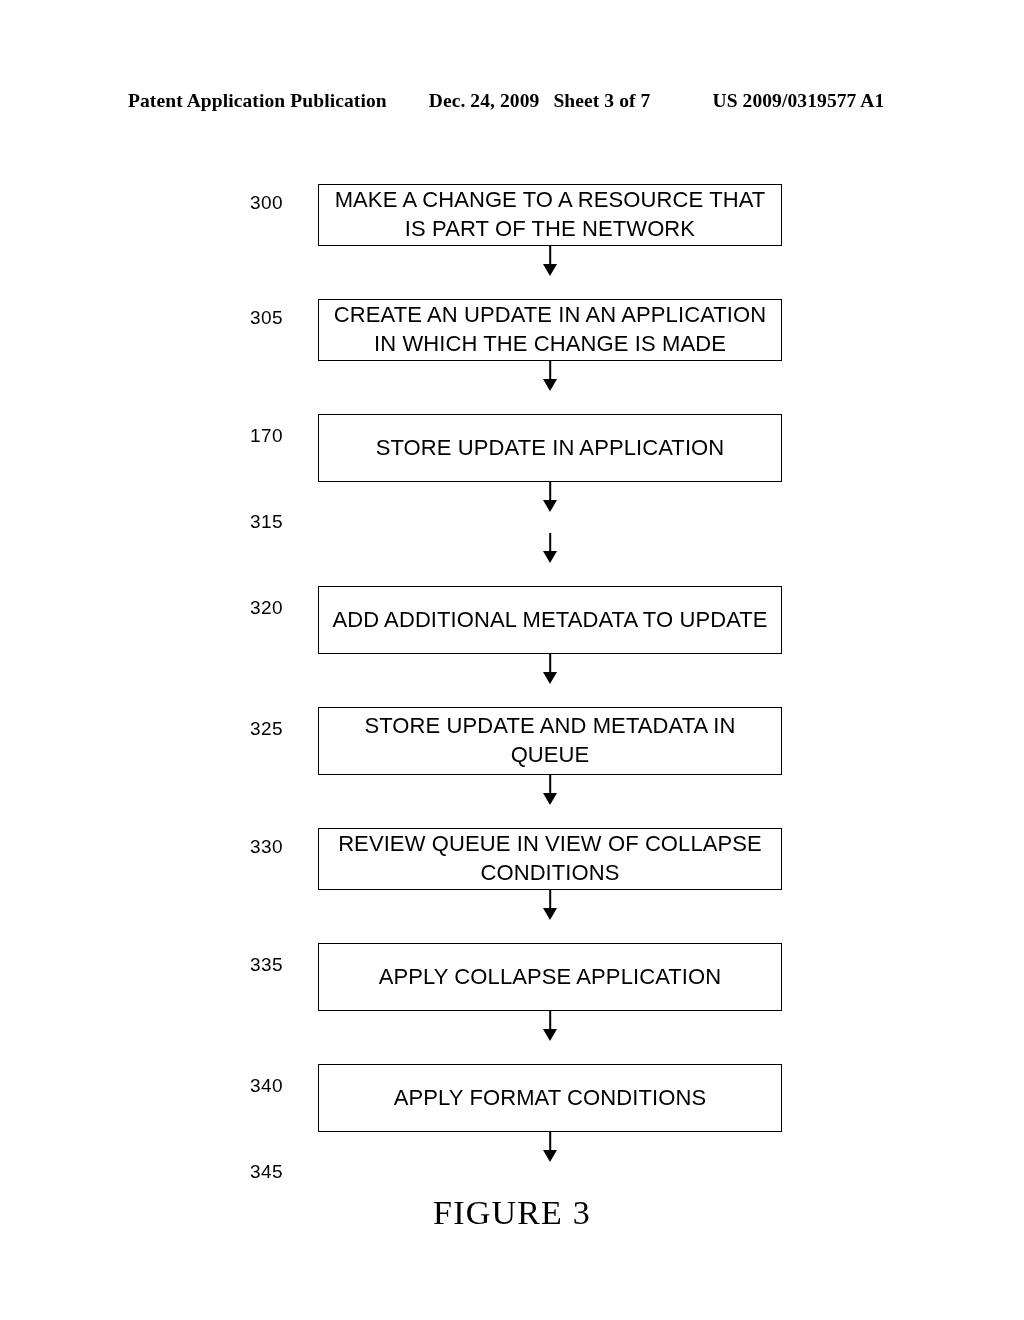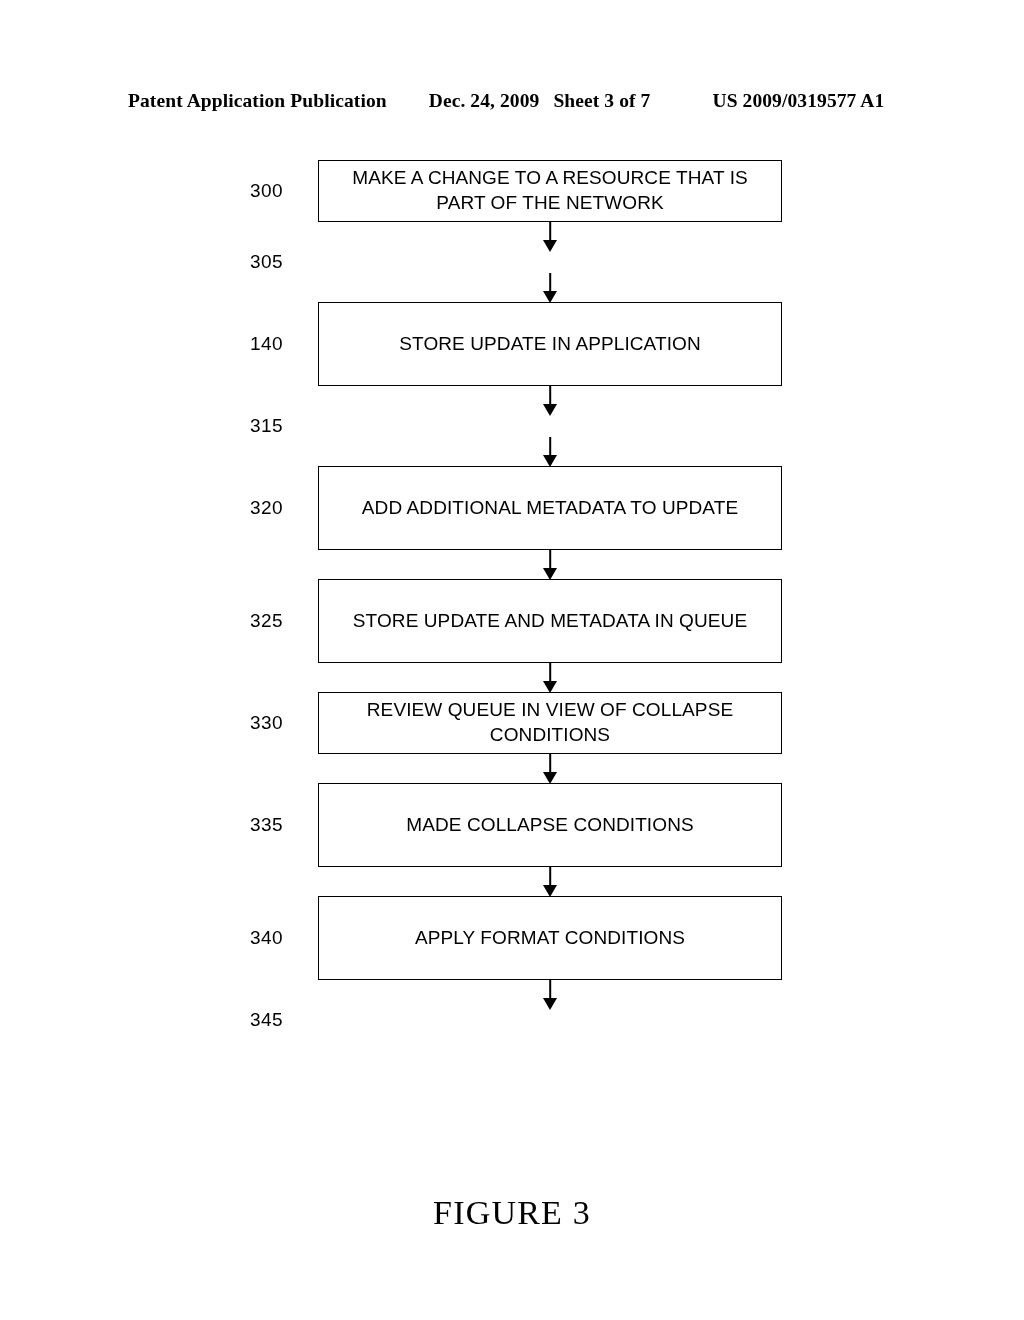--- a/index.html
+++ b/index.html
@@ -65,26 +65,27 @@
 
   .step-box {
     flex: 1 1 auto;
     border: 1.6px solid #000000;
     box-sizing: border-box;
     display: flex;
     align-items: center;
     justify-content: center;
     text-align: center;
     font-family: "Liberation Sans", sans-serif;
-    font-size: 19px;
+    font-size: 22px;
     line-height: 1.3;
     letter-spacing: 0.1px;
     padding: 4px 10px;
-  }
-  .step-box.h1 { height: 84px; }
+    margin-top: 24px;
+  }
+  .step-box.h1 { height: 68px; }
   .step-box.h2 { height: 62px; }
 
   
   .connector {
     height: 29px;
     position: relative;
     margin-left: 70px;
     width: 464px;
   }
   .connector .shaft {
@@ -134,27 +135,28 @@
     <div class="step">
       <div class="step-ref">300</div>
       <div class="step-box h2">MAKE A CHANGE TO A RESOURCE THAT IS PART OF THE NETWORK</div>
     </div>
     <div class="connector">
       <div class="shaft"></div>
       <div class="head"></div>
     </div>
     <div class="step">
       <div class="step-ref">305</div>
-    </div>
-    <div class="connector">
-      <div class="shaft"></div>
-      <div class="head"></div>
-    </div>
-    <div class="step">
-      <div class="step-ref">140</div>
+      <div class="step-box h2">CREATE AN UPDATE IN AN APPLICATION IN WHICH THE CHANGE IS MADE</div>
+    </div>
+    <div class="connector">
+      <div class="shaft"></div>
+      <div class="head"></div>
+    </div>
+    <div class="step">
+      <div class="step-ref">170</div>
       <div class="step-box h1">STORE UPDATE IN APPLICATION</div>
     </div>
     <div class="connector">
       <div class="shaft"></div>
       <div class="head"></div>
     </div>
     <div class="step">
       <div class="step-ref">315</div>
     </div>
     <div class="connector">
@@ -180,21 +182,21 @@
     <div class="step">
       <div class="step-ref">330</div>
       <div class="step-box h2">REVIEW QUEUE IN VIEW OF COLLAPSE CONDITIONS</div>
     </div>
     <div class="connector">
       <div class="shaft"></div>
       <div class="head"></div>
     </div>
     <div class="step">
       <div class="step-ref">335</div>
-      <div class="step-box h1">MADE COLLAPSE CONDITIONS</div>
+      <div class="step-box h1">APPLY COLLAPSE APPLICATION</div>
     </div>
     <div class="connector">
       <div class="shaft"></div>
       <div class="head"></div>
     </div>
     <div class="step">
       <div class="step-ref">340</div>
       <div class="step-box h1">APPLY FORMAT CONDITIONS</div>
     </div>
     <div class="connector">

